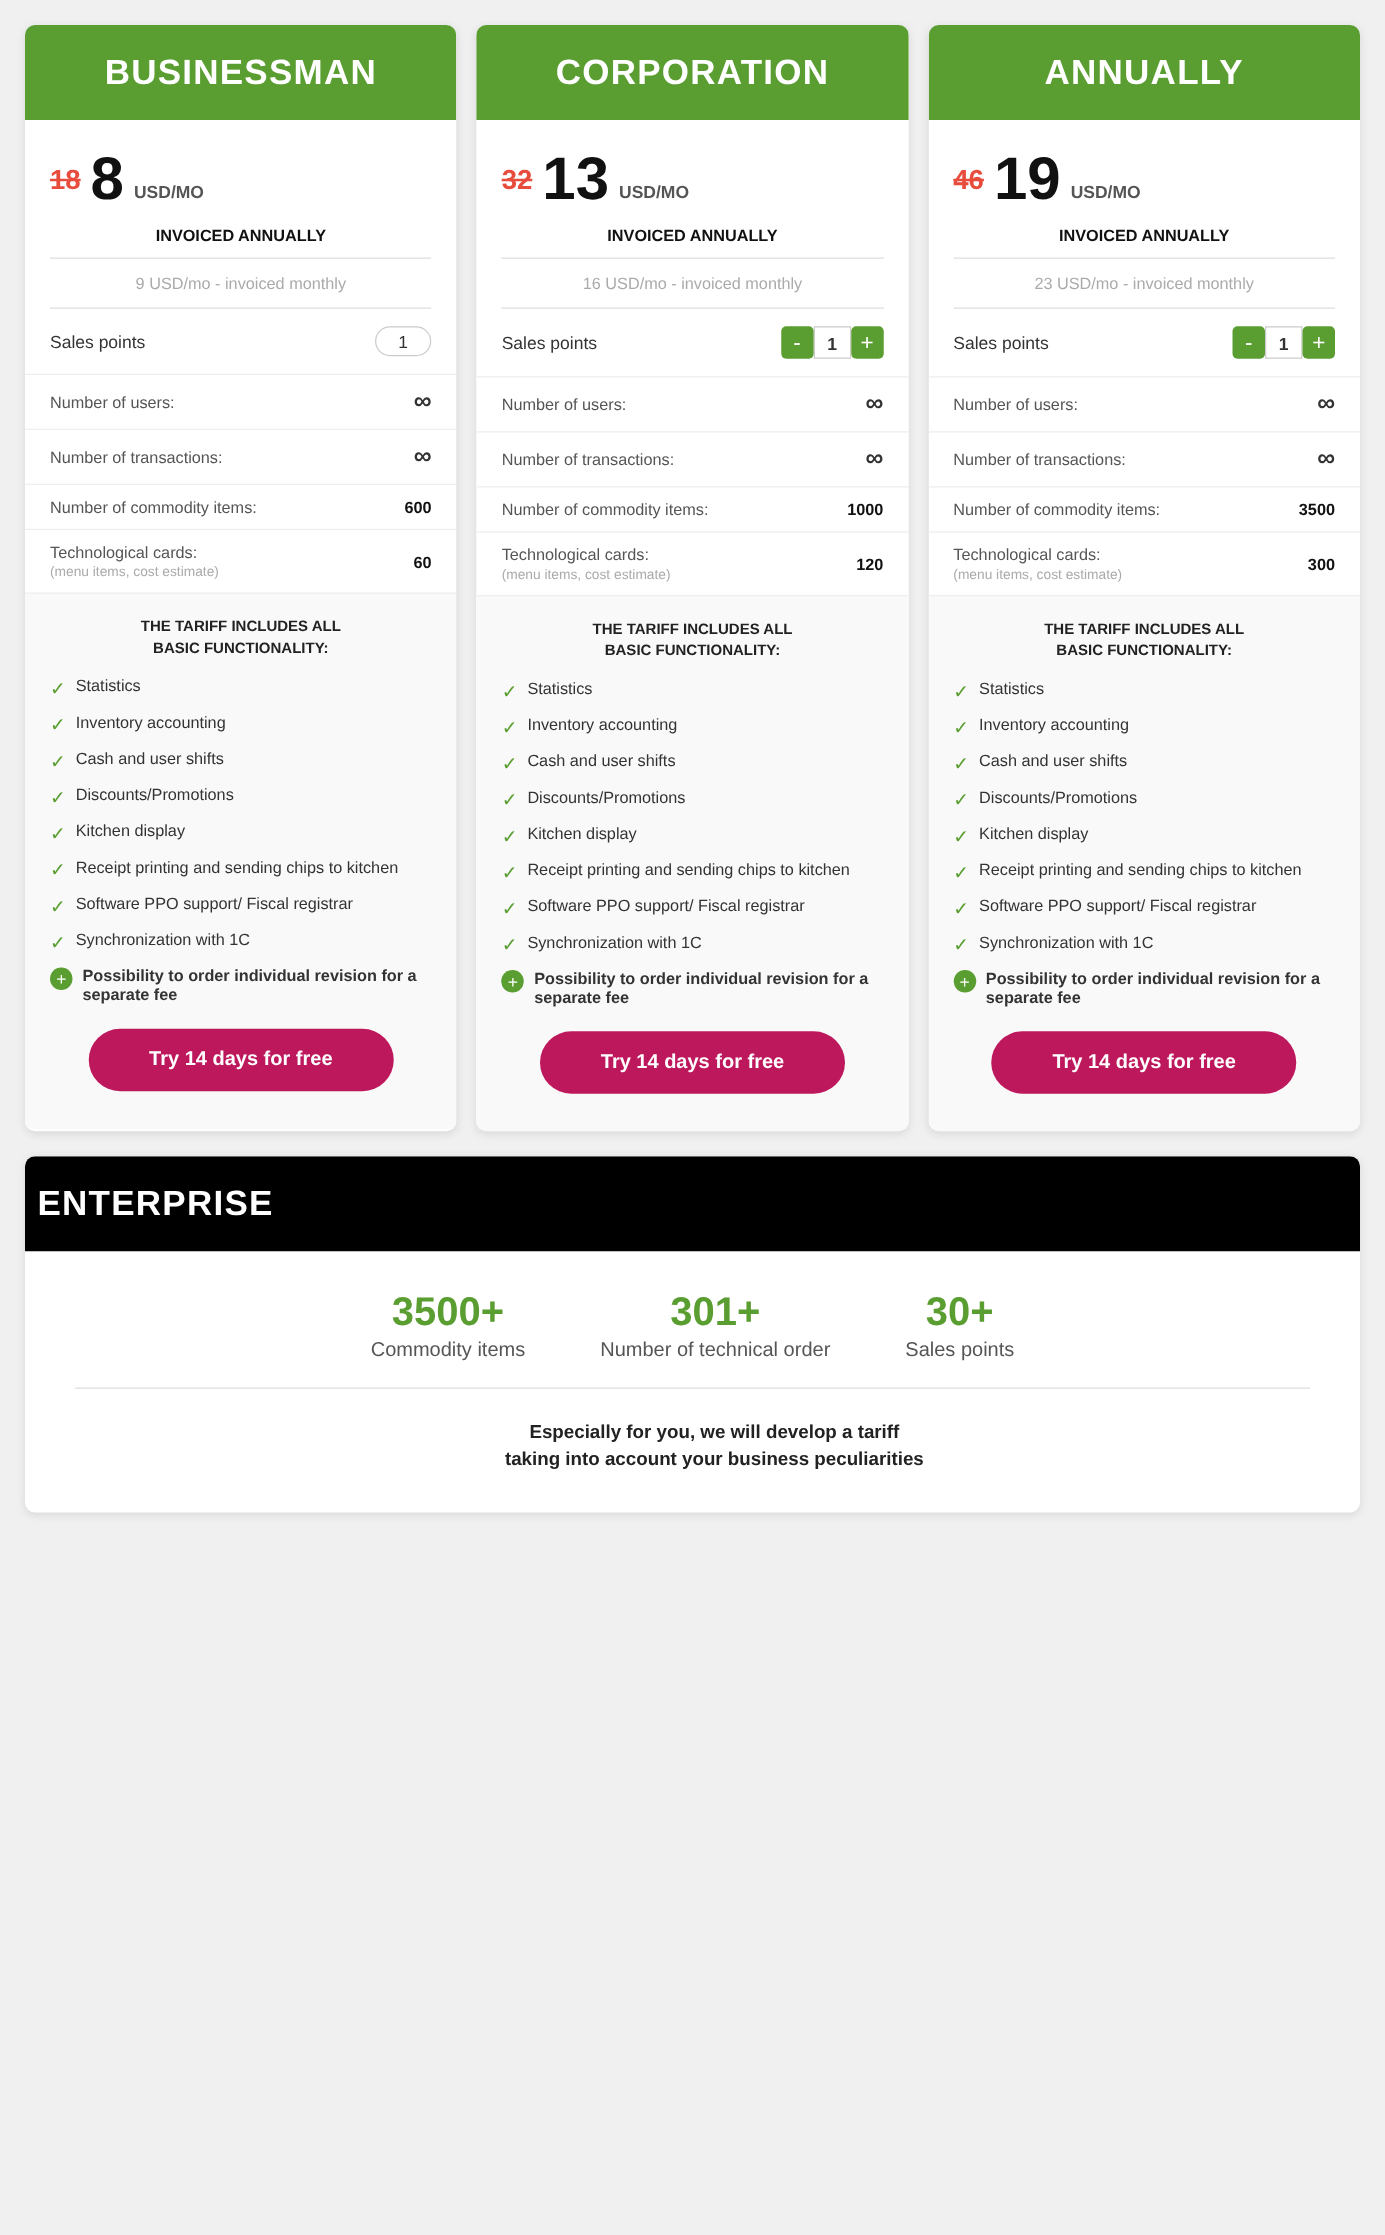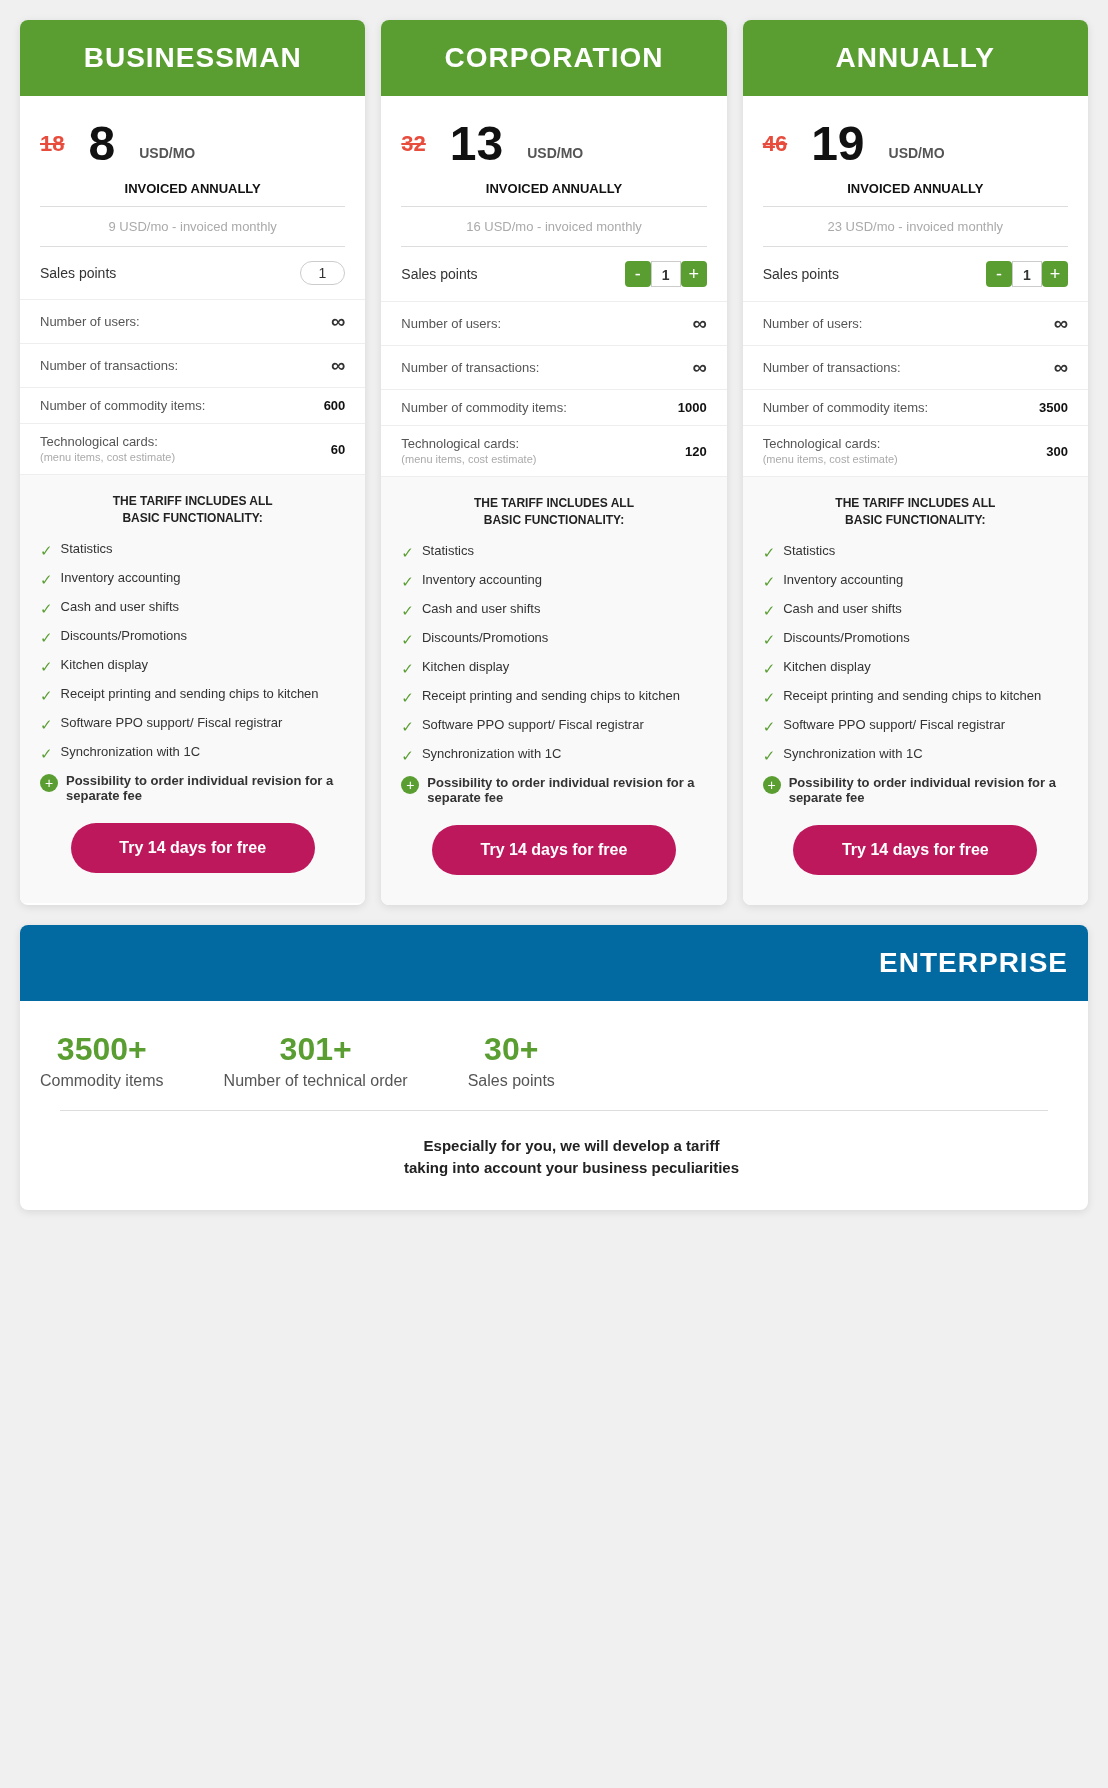--- a/index.html
+++ b/index.html
@@ -27,21 +27,21 @@
       text-align: center;
       padding: 22px 10px;
       font-size: 28px;
       font-weight: bold;
       letter-spacing: 1px;
     }
     .plan-pricing {
       padding: 20px 20px 10px 20px;
       display: flex;
       align-items: center;
-      gap: 24px;
+      gap: 8px;
     }
     .price-old {
       color: #e74c3c;
       text-decoration: line-through;
       font-size: 22px;
       font-weight: bold;
     }
     .price-new {
       font-size: 48px;
       font-weight: bold;
@@ -202,30 +202,31 @@
       text-align: center;
     }
     .enterprise-section {
       background: #fff;
       border-radius: 8px;
       overflow: hidden;
       box-shadow: 0 2px 8px rgba(0,0,0,0.1);
       margin-top: 4px;
     }
     .enterprise-header {
-      background: #0369a1;
+      background: #000000;
       color: #fff;
-      text-align: right;
-      padding: 22px 20px;
+      text-align: left;
+      padding: 22px 10px;
       font-size: 28px;
       font-weight: bold;
       letter-spacing: 1px;
     }
     .enterprise-stats {
       display: flex;
+      justify-content: center;
       gap: 60px;
       padding: 30px 20px 20px 20px;
     }
     .stat-item {
       text-align: center;
     }
     .stat-number {
       font-size: 32px;
       font-weight: bold;
       color: #5a9e32;

